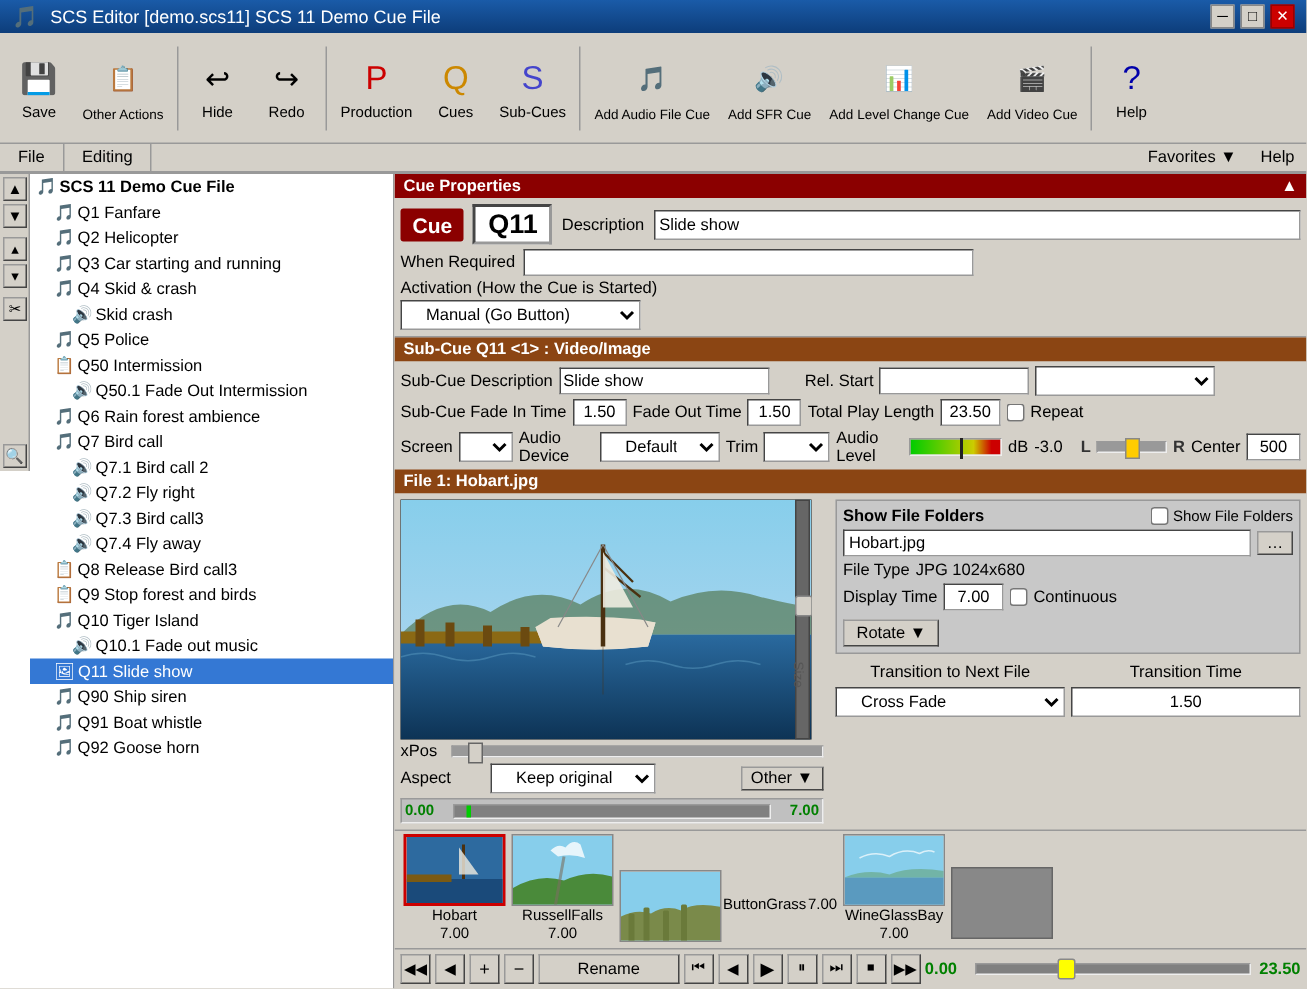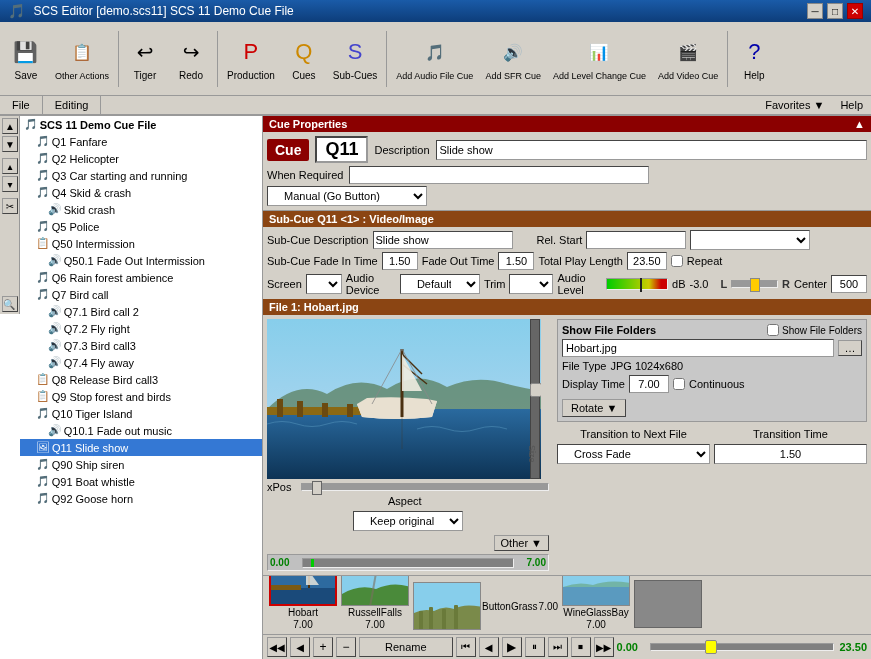--- a/index.html
+++ b/index.html
@@ -63,21 +63,21 @@
     <div class="toolbar-icon">💾</div>
     <span>Save</span>
   </div>
   <div class="toolbar-btn">
     <div class="toolbar-icon" style="font-size:16px;">📋</div>
     <span style="font-size:9px;">Other Actions</span>
   </div>
   <div class="toolbar-sep"></div>
   <div class="toolbar-btn">
     <div class="toolbar-icon">↩</div>
-    <span>Tiger</span>
+    <span>Hide</span>
   </div>
   <div class="toolbar-btn">
     <div class="toolbar-icon">↪</div>
     <span>Redo</span>
   </div>
   <div class="toolbar-sep"></div>
   <div class="toolbar-btn">
     <div class="toolbar-icon" style="font-size:22px;color:#c00;">P</div>
     <span>Production</span>
   </div>
@@ -240,20 +240,21 @@
       <div style="display:flex;align-items:center;gap:6px;margin-bottom:3px;">
         <div style="background:#8b0000;color:white;padding:3px 8px;font-weight:bold;font-size:14px;border-radius:2px;">Cue</div>
         <div style="background:white;border:2px inset #999;font-size:18px;font-weight:bold;padding:1px 8px;min-width:50px;">Q11</div>
         <span style="font-size:11px;">Description</span>
         <input type="text" style="flex: 1 1 0%; border: 1px inset rgb(153, 153, 153); height: 20px; font-size: 11px; padding: 1px 3px;" value="Slide show">
       </div>
       <div style="display:flex;align-items:center;gap:6px;margin-bottom:2px;">
         <span style="font-size:11px;">When Required</span>
         <input type="text" style="width: 300px; border: 1px inset rgb(153, 153, 153); height: 18px; font-size: 11px;">
       </div>
+      <div style="font-size:11px;margin-top:2px;">Activation (How the Cue is Started)</div>
       <div style="display:flex;align-items:center;gap:4px;margin-top:2px;">
         <select style="width:160px;">
           <option>Manual (Go Button)</option>
         </select>
       </div>
     </div>
 
     <div style="background:#8b4513;color:white;padding:2px 6px;font-weight:bold;font-size:11px;">
       <span>Sub-Cue Q11 &lt;1&gt; : Video/Image</span>
     </div>
@@ -356,21 +357,21 @@
         </div>
         <div style="font-size:9px;color:#555;position:absolute;right:16px;top:50%;writing-mode:vertical-rl;">Size</div>
 
         <div style="display:flex;align-items:center;gap:4px;margin-top:2px;">
           <span style="font-size:11px;width:30px;">xPos</span>
           <div style="flex:1;height:8px;background:#999;border:1px inset;position:relative;">
             <div style="position:absolute;top:-3px;left:4%;width:10px;height:14px;background:#d4d0c8;border:1px solid #666;cursor:pointer;"></div>
           </div>
         </div>
 
-        <div style="display:flex;align-items:center;gap:4px;margin-top:2px;flex-direction:column;">
+        <div style="display:flex;align-items:center;gap:20px;margin-top:2px;">
           <span style="font-size:11px;width:40px;">Aspect</span>
           <select style="width:110px;">
             <option>Keep original</option>
           </select>
           <button style="border:1px outset #999;background:#d4d0c8;padding:1px 6px;cursor:pointer;font-size:11px;margin-left:auto;">Other ▼</button>
         </div>
 
         <div style="display:flex;align-items:center;gap:4px;margin-top:3px;background:#c0c0c0;padding:2px;border:1px inset;">
           <span style="font-size:10px;font-weight:bold;color:#008000;min-width:28px;">0.00</span>
           <div style="flex:1;height:10px;background:#808080;position:relative;border:1px inset;">

